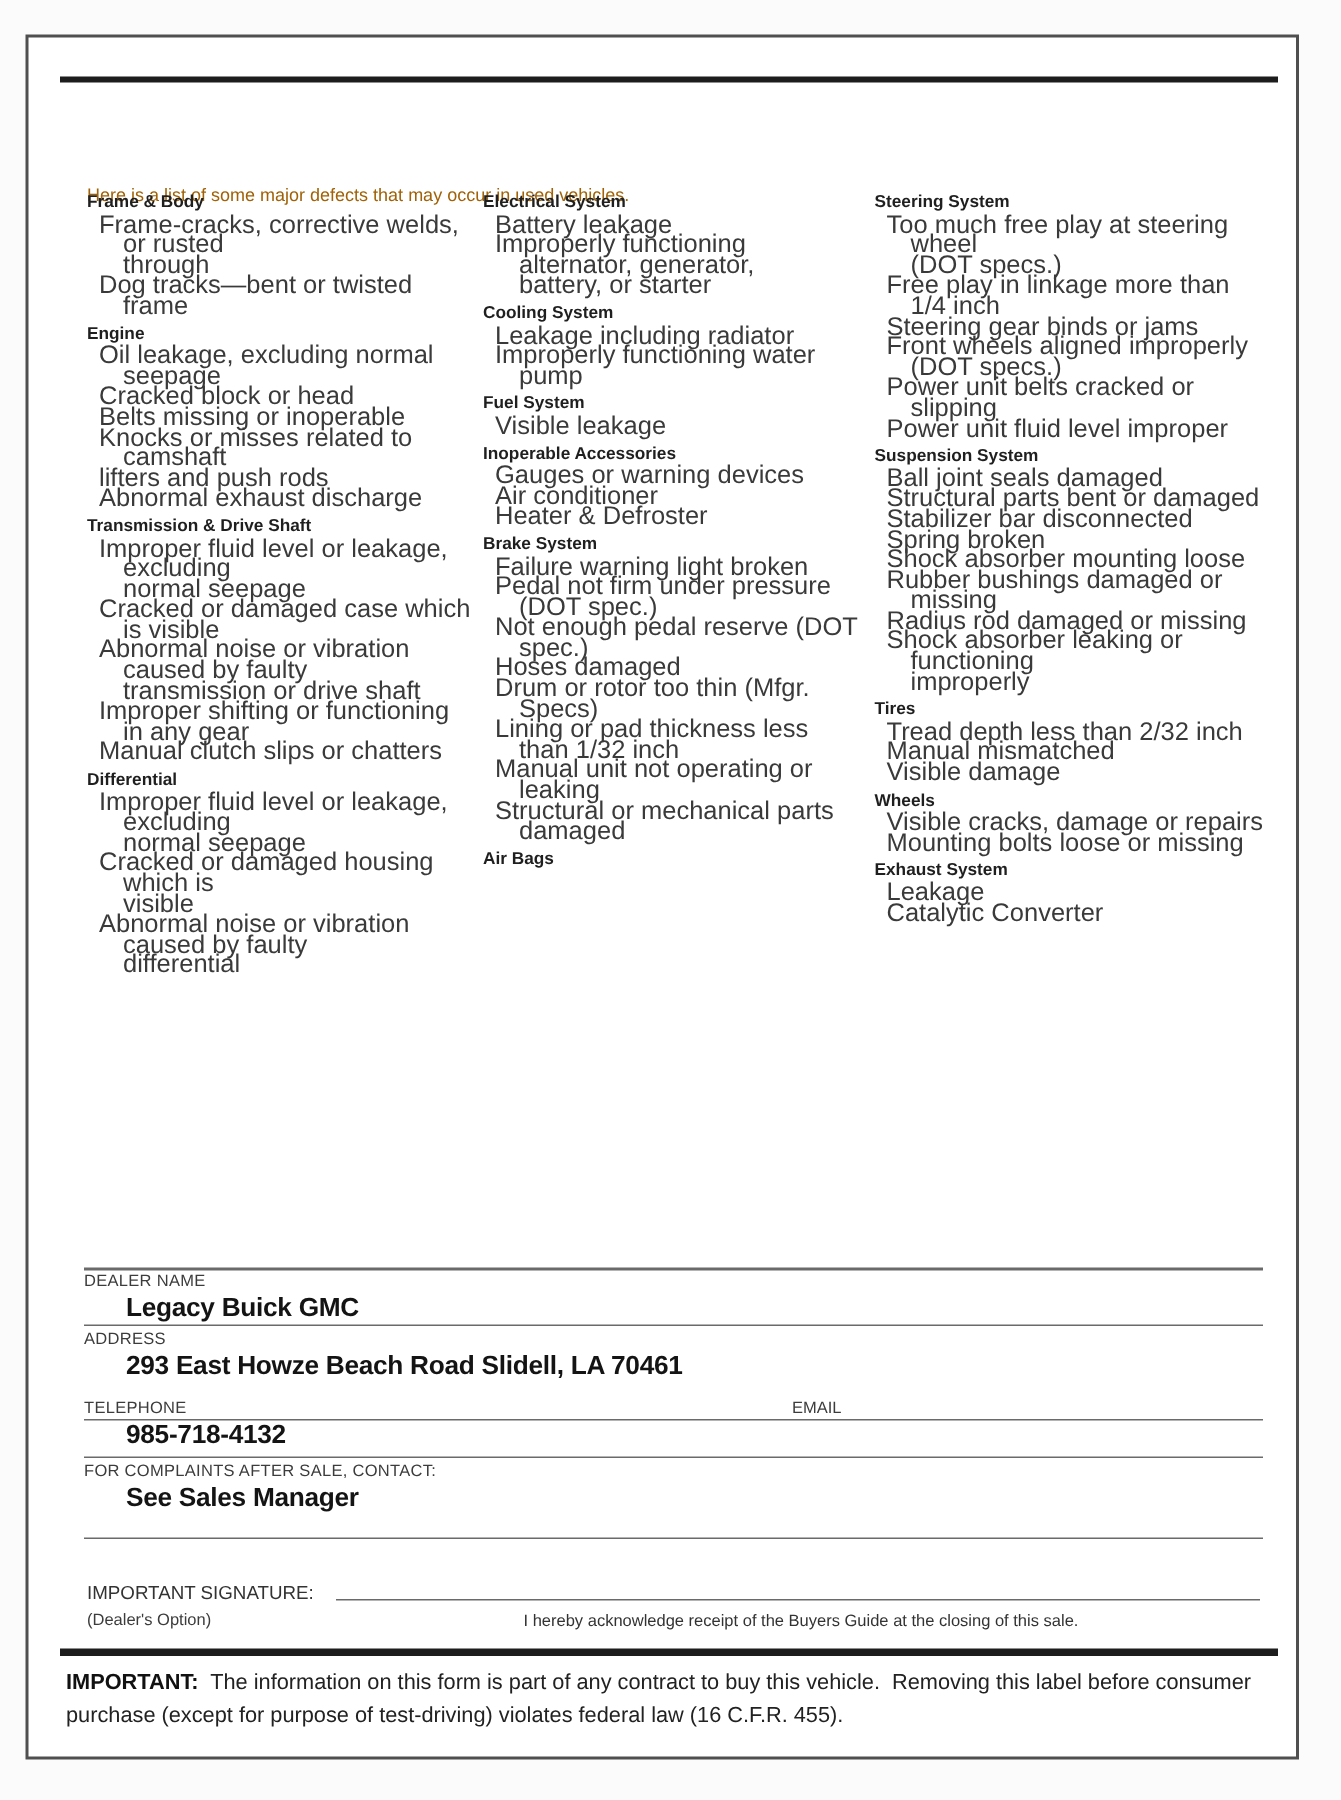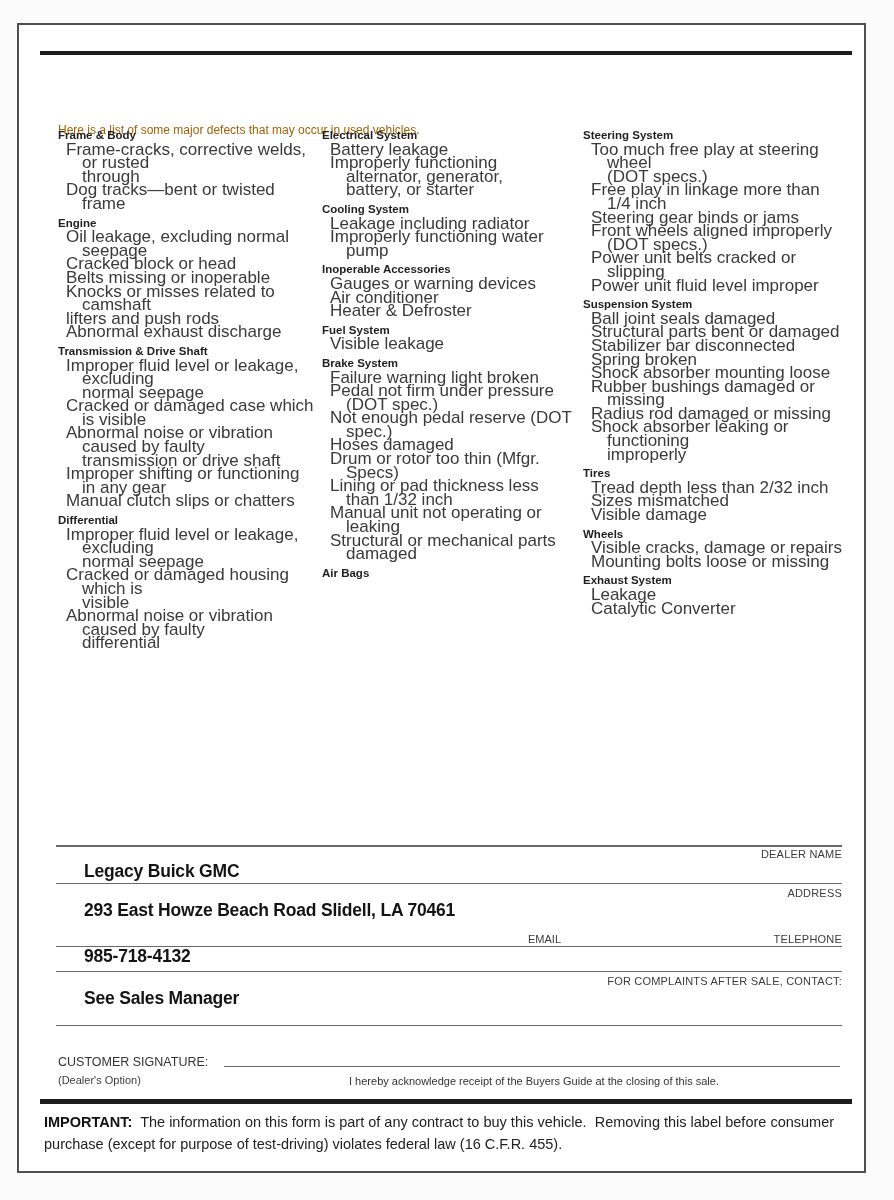--- a/index.html
+++ b/index.html
@@ -79,21 +79,20 @@
   }
   .fb-dealer     { top: 821px; height: 38px; }
   .fb-address    { top: 860px; height: 62px; }
   .fb-phone      { top: 906px; height: 41px; }
   .fb-complaints { top: 948px; height: 53px; }
   .field-label {
     font-size: 11px;
     letter-spacing: 0.2px;
     color: #3c3c3c;
     padding-top: 2px;
-    text-align: right;
   }
   .field-value {
     font-size: 17.5px;
     font-weight: 600;
     letter-spacing: -0.2px;
     color: #141414;
     margin-top: 1px;
     margin-left: 28px;
   }
   .email-label {
@@ -198,28 +197,28 @@
           <div class="defect-item">Battery leakage</div>
           <div class="defect-item">Improperly functioning alternator, generator,
 battery, or starter</div>
         </div>
         <div class="defect-section">
           <div class="section-title">Cooling System</div>
           <div class="defect-item">Leakage including radiator</div>
           <div class="defect-item">Improperly functioning water pump</div>
         </div>
         <div class="defect-section">
+          <div class="section-title">Fuel System</div>
+          <div class="defect-item">Visible leakage</div>
+        </div>
+        <div class="defect-section">
           <div class="section-title">Inoperable Accessories</div>
           <div class="defect-item">Gauges or warning devices</div>
           <div class="defect-item">Air conditioner</div>
           <div class="defect-item">Heater &amp; Defroster</div>
-        </div>
-        <div class="defect-section">
-          <div class="section-title">Fuel System</div>
-          <div class="defect-item">Visible leakage</div>
         </div>
         <div class="defect-section">
           <div class="section-title">Brake System</div>
           <div class="defect-item">Failure warning light broken</div>
           <div class="defect-item">Pedal not firm under pressure (DOT spec.)</div>
           <div class="defect-item">Not enough pedal reserve (DOT spec.)</div>
           <div class="defect-item">Hoses damaged</div>
           <div class="defect-item">Drum or rotor too thin (Mfgr. Specs)</div>
           <div class="defect-item">Lining or pad thickness less than 1/32 inch</div>
           <div class="defect-item">Manual unit not operating or leaking</div>
@@ -249,21 +248,21 @@
           <div class="defect-item">Spring broken</div>
           <div class="defect-item">Shock absorber mounting loose</div>
           <div class="defect-item">Rubber bushings damaged or missing</div>
           <div class="defect-item">Radius rod damaged or missing</div>
           <div class="defect-item">Shock absorber leaking or functioning
 improperly</div>
         </div>
         <div class="defect-section">
           <div class="section-title">Tires</div>
           <div class="defect-item">Tread depth less than 2/32 inch</div>
-          <div class="defect-item">Sizes mismatched</div>
+          <div class="defect-item">Manual mismatched</div>
           <div class="defect-item">Visible damage</div>
         </div>
         <div class="defect-section">
           <div class="section-title">Wheels</div>
           <div class="defect-item">Visible cracks, damage or repairs</div>
           <div class="defect-item">Mounting bolts loose or missing</div>
         </div>
         <div class="defect-section">
           <div class="section-title">Exhaust System</div>
           <div class="defect-item">Leakage</div>
@@ -288,21 +287,21 @@
     <div class="field-label">TELEPHONE</div>
     <div class="field-value">985-718-4132</div>
     <div class="email-label">EMAIL</div>
   </div>
 
   <div class="field-block fb-complaints">
     <div class="field-label">FOR COMPLAINTS AFTER SALE, CONTACT:</div>
     <div class="field-value">See Sales Manager</div>
   </div>
 
-  <div class="sig-label">CUSTOMER SIGNATURE:</div>
+  <div class="sig-label">IMPORTANT SIGNATURE:</div>
   <div class="sig-line"></div>
   <div class="sig-suboption">(Dealer's Option)</div>
   <div class="sig-ack">I hereby acknowledge receipt of the Buyers Guide at the closing of this sale.</div>
 
   <div class="rule-thick rule-bottom"></div>
 
   <div class="important"><b>IMPORTANT:</b><span>  The information on this form is part of any contract to buy this vehicle.  Removing this label before consumer purchase (except for purpose of test-driving) violates federal law (16 C.F.R. 455).</span></div>
 
 </div>
 

